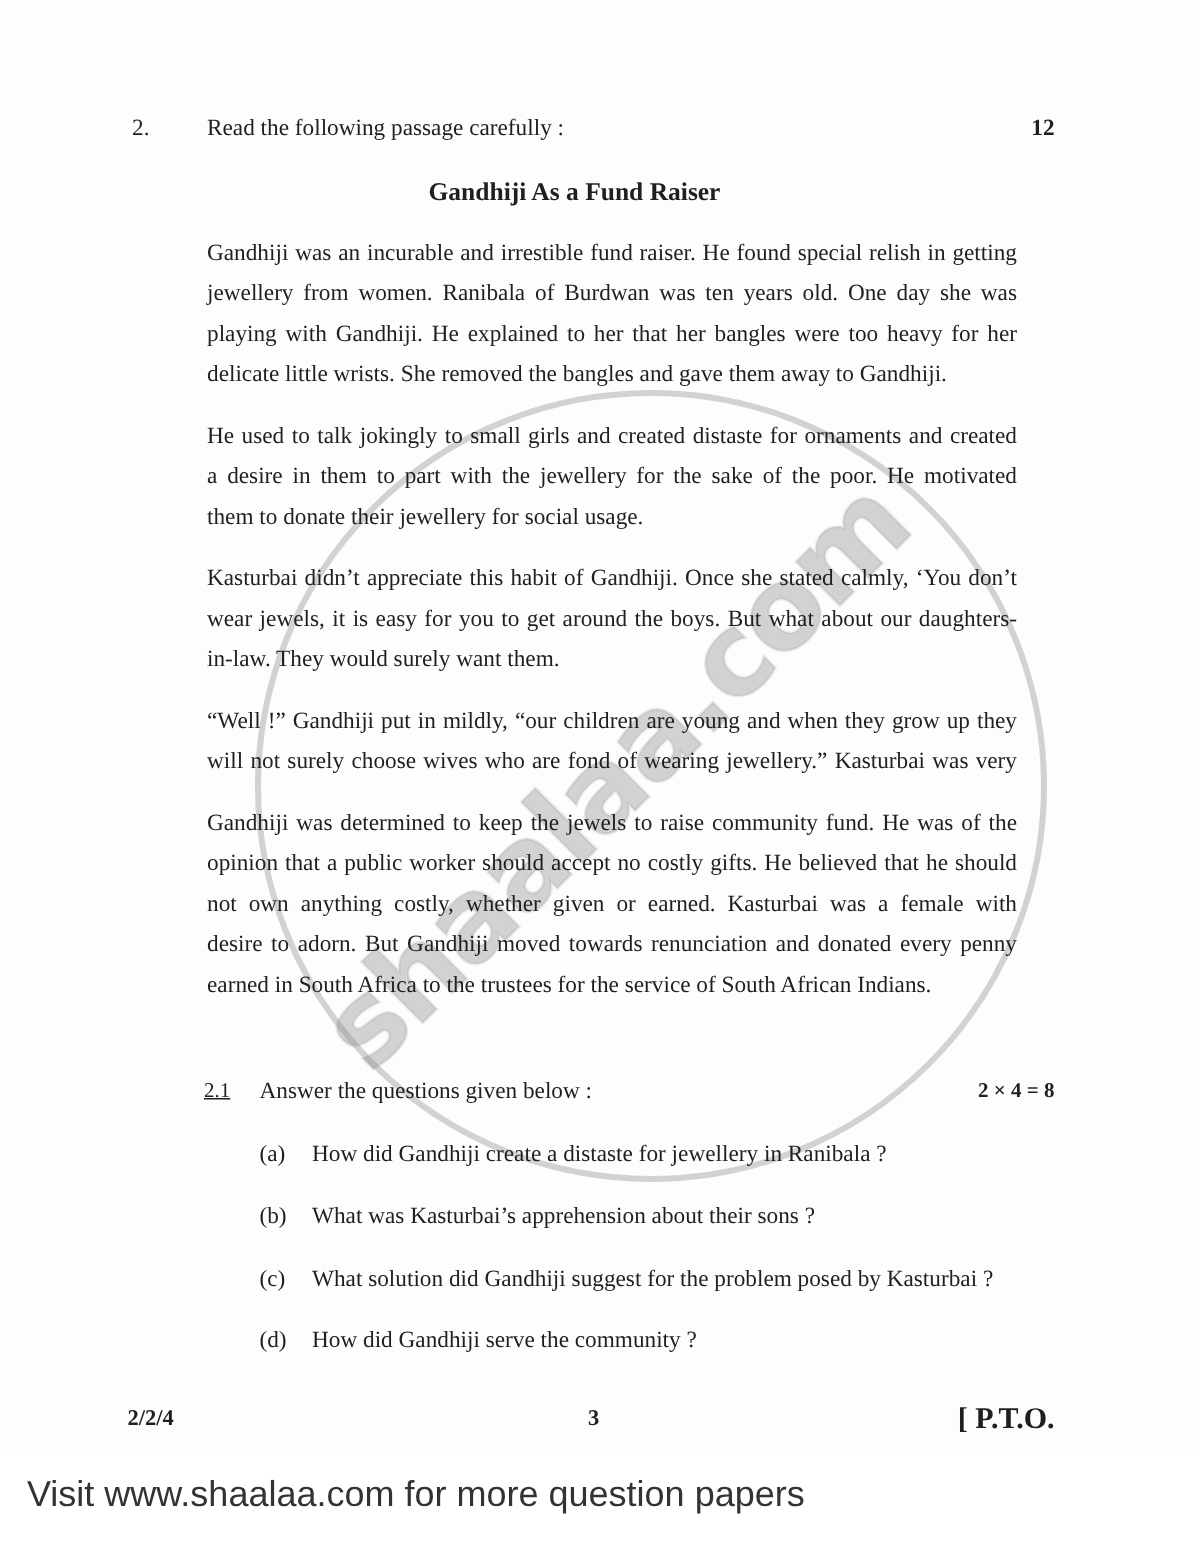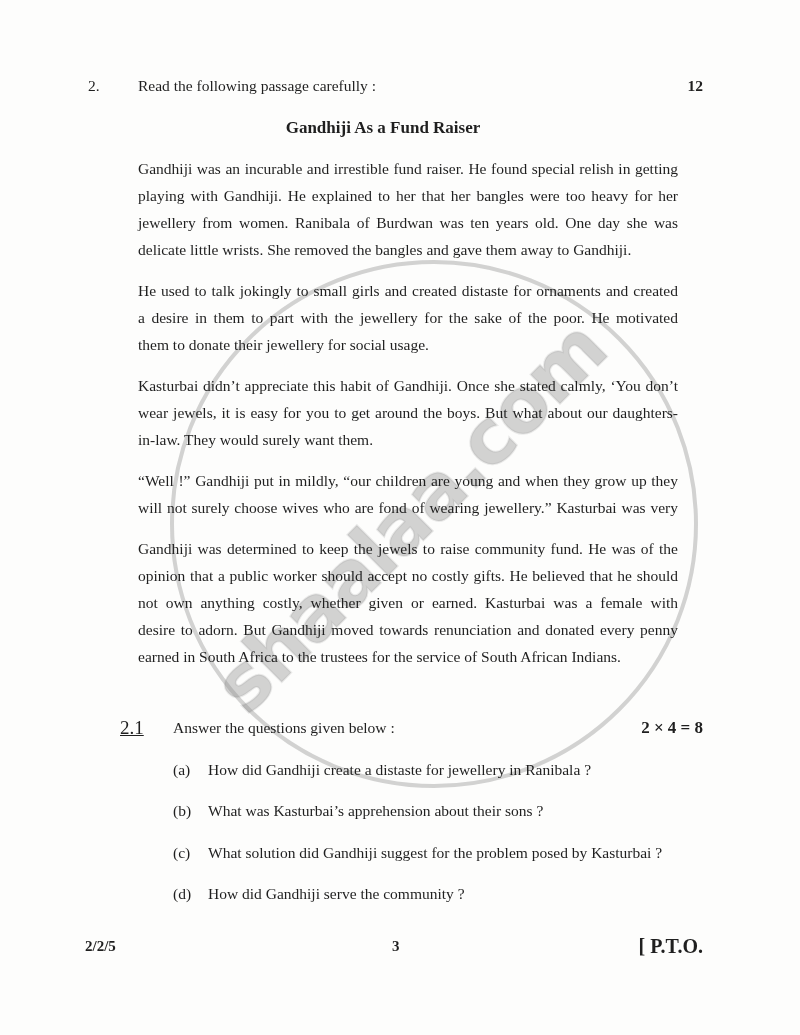--- a/index.html
+++ b/index.html
@@ -36,23 +36,23 @@
 
   .title{position:absolute;left:113px;top:116px;width:540px;text-align:center;
          font-size:17px;line-height:24px;font-weight:bold;}
 
   .paras{position:absolute;left:138px;top:155px;width:540px;}
   .para{margin:0 0 14px 0;}
   .line{font-size:15.5px;line-height:27px;white-space:normal;}
   .jline{text-align:justify;text-align-last:justify;}
   .lastline{text-align:left;}
 
-  .subq-num{position:absolute;left:120px;top:717px;font-size:19px;line-height:22px;text-decoration:underline;}
+  .subq-num{position:absolute;left:136px;top:717px;font-size:14px;line-height:22px;text-decoration:underline;}
   .subq-text{position:absolute;left:173px;top:717px;font-size:15.5px;line-height:22px;}
-  .subq-marks{position:absolute;right:97px;top:717px;font-size:17px;line-height:22px;font-weight:bold;}
+  .subq-marks{position:absolute;right:97px;top:717px;font-size:14px;line-height:22px;font-weight:bold;}
 
   .q-item{position:absolute;left:173px;font-size:15.5px;line-height:22px;}
   .q-label{display:inline-block;width:35px;}
   .q-text{display:inline;}
 
   .ftr-code{position:absolute;left:85px;top:936px;font-size:15px;line-height:20px;font-weight:bold;}
   .ftr-page{position:absolute;left:392px;top:936px;font-size:15px;line-height:20px;font-weight:bold;}
   .ftr-pto{position:absolute;right:97px;top:936px;font-size:20px;line-height:20px;font-weight:bold;}
 
   
@@ -72,22 +72,22 @@
 
     <div class="hdr-num">2.</div>
     <div class="hdr-inst">Read the following passage carefully :</div>
     <div class="hdr-marks">12</div>
 
     <div class="title">Gandhiji As a Fund Raiser</div>
 
     <div class="paras" id="paragraphs">
         <div class="para">
           <div class="line jline">Gandhiji was an incurable and irrestible fund raiser. He found special relish in getting</div>
+          <div class="line jline">jewellery from women. Ranibala of Burdwan was ten years old. One day she was</div>
           <div class="line jline">playing with Gandhiji. He explained to her that her bangles were too heavy for her</div>
-          <div class="line jline">jewellery from women. Ranibala of Burdwan was ten years old. One day she was</div>
           <div class="line lastline">delicate little wrists. She removed the bangles and gave them away to Gandhiji.</div>
         </div>
         <div class="para">
           <div class="line jline">He used to talk jokingly to small girls and created distaste for ornaments and created</div>
           <div class="line jline">a desire in them to part with the jewellery for the sake of the poor. He motivated</div>
           <div class="line lastline">them to donate their jewellery for social usage.</div>
         </div>
         <div class="para">
           <div class="line jline">Kasturbai didn’t appreciate this habit of Gandhiji. Once she stated calmly, ‘You don’t</div>
           <div class="line jline">wear jewels, it is easy for you to get around the boys. But what about our daughters-</div>
@@ -121,19 +121,22 @@
 
   <div class="q-item" style="top: 842px;">
     <span class="q-label">(c)</span><span class="q-text">What solution did Gandhiji suggest for the problem posed by Kasturbai ?</span>
   </div>
 
   <div class="q-item" style="top: 883px;">
     <span class="q-label">(d)</span><span class="q-text">How did Gandhiji serve the community ?</span>
   </div>
 </div>
 
-    <div class="ftr-code">2/2/5</div>
+    <div class="ftr-code">2/2/4</div>
     <div class="ftr-page">3</div>
     <div class="ftr-pto">[ P.T.O.</div>
   </div>
 
+  <div class="bottom-bar">
+    <div class="bottom-text">Visit www.shaalaa.com for more question papers</div>
+  </div>
 
 </div>
 
 </body></html>

